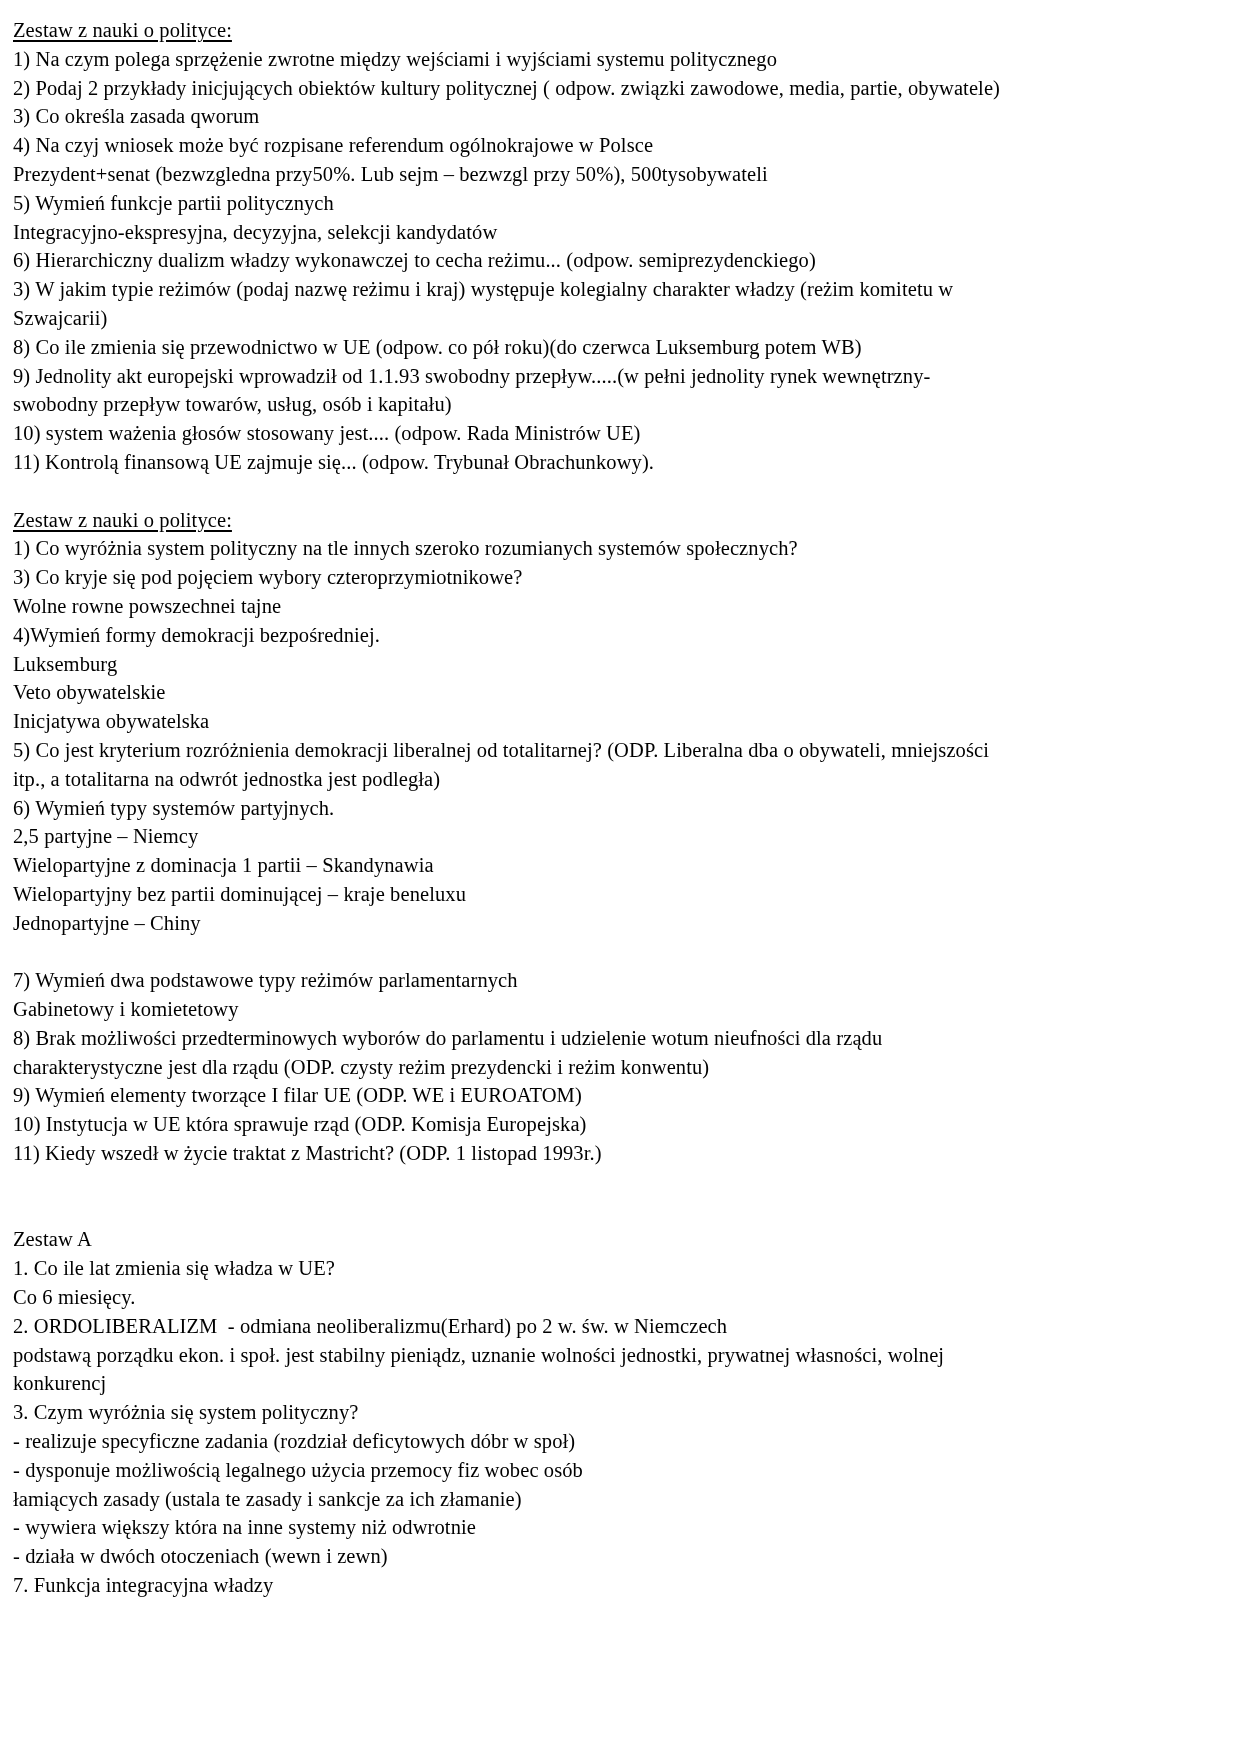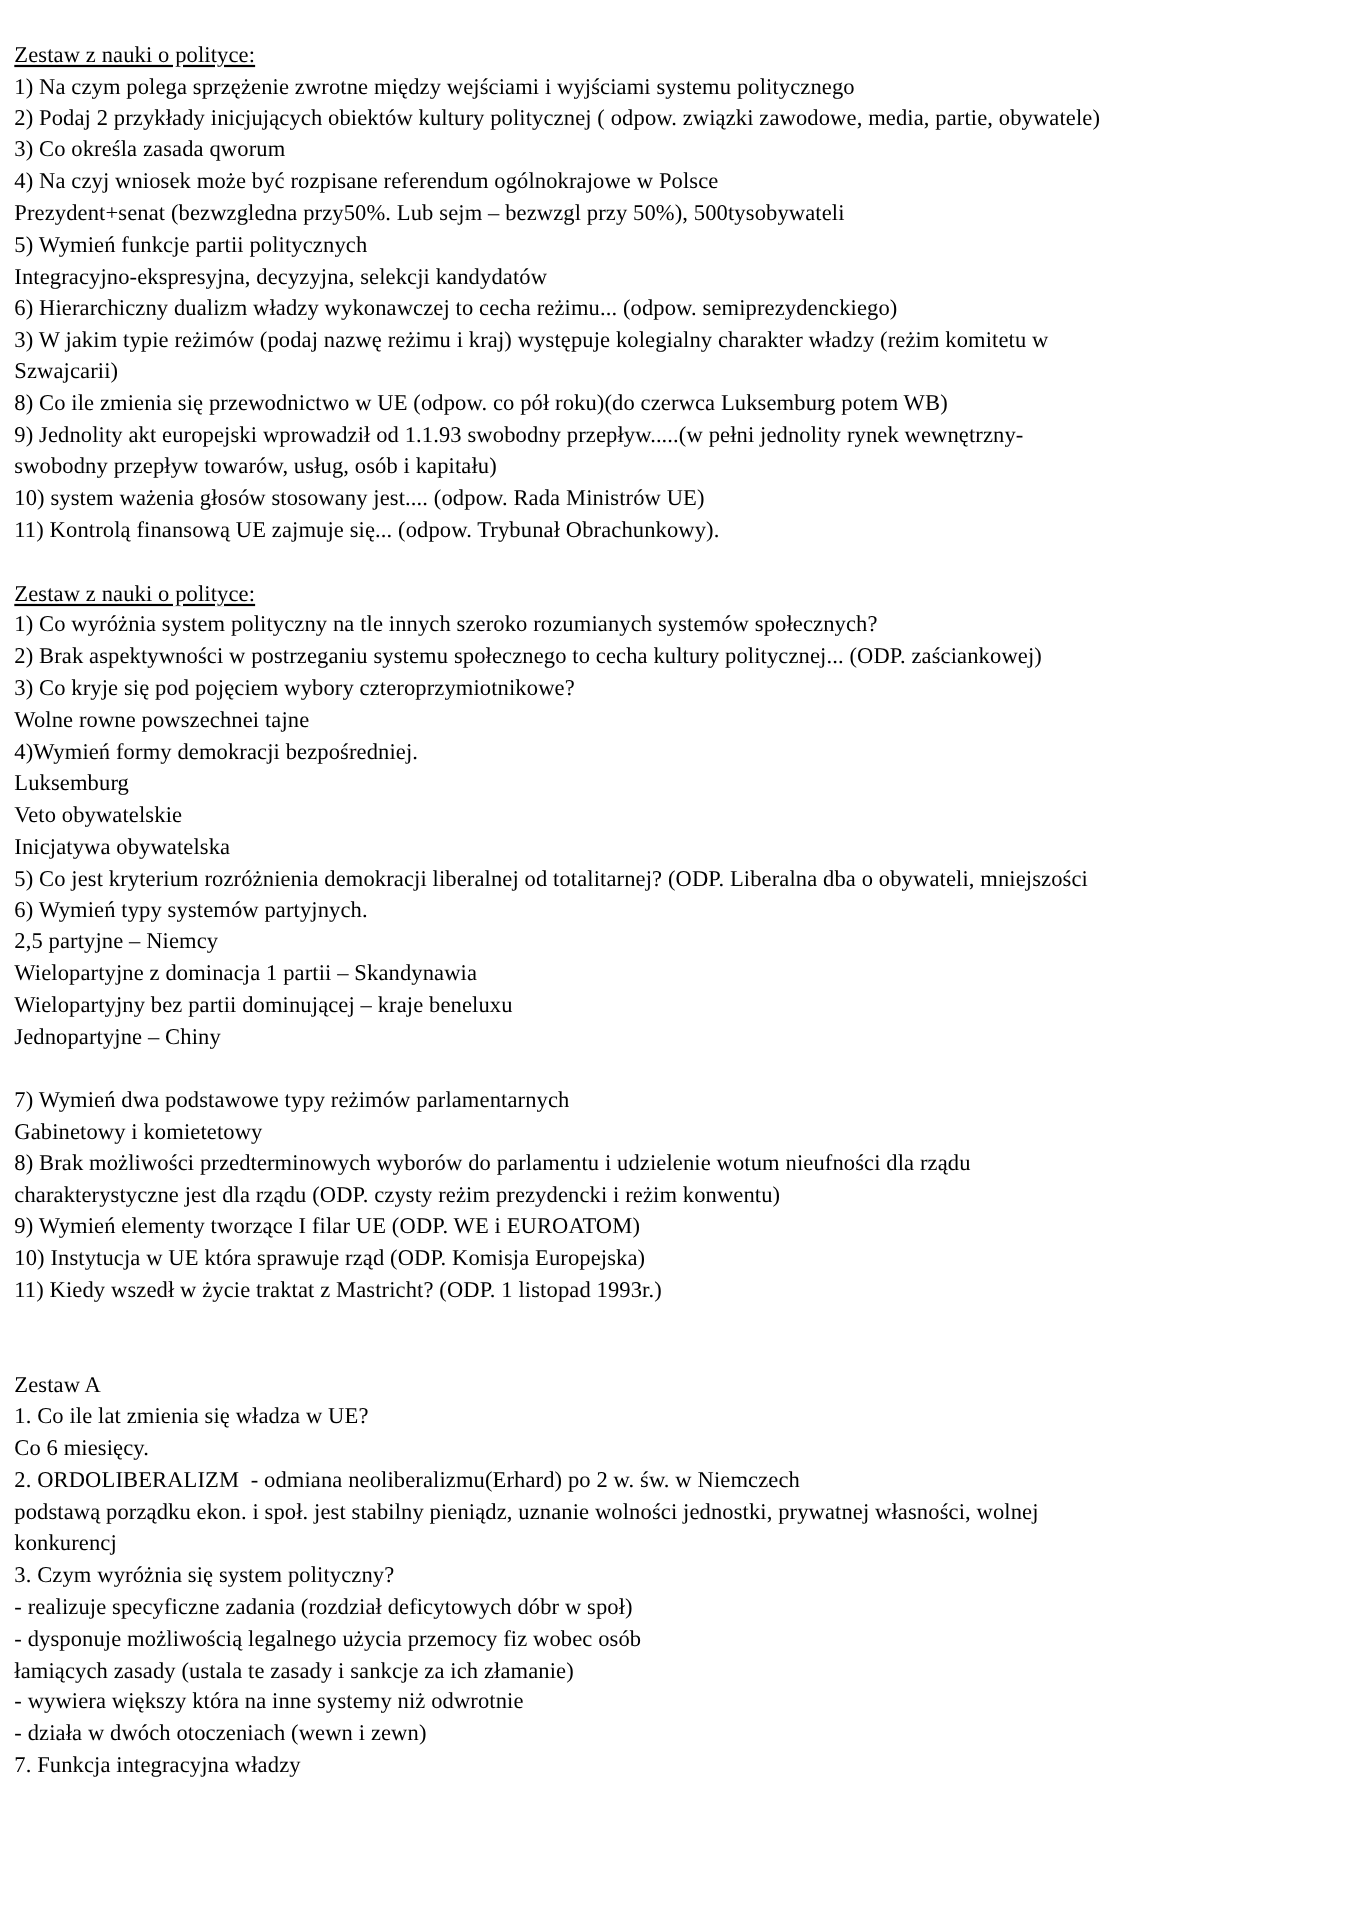--- a/index.html
+++ b/index.html
@@ -11,21 +11,21 @@
     height: 1754px;
     background: #ffffff;
     color: #000000;
     font-family: "Liberation Serif", "DejaVu Serif", serif;
     overflow: hidden;
   }
   .page {
     box-sizing: border-box;
     width: 1240px;
     height: 1754px;
-    padding: 36px 18px 0 13px;
+    padding: 16px 18px 0 13px;
   }
   .row {
     font-size: 20.5px;
     line-height: 28.8px;
     white-space: pre;
     letter-spacing: 0.1px;
   }
   .row.heading {
     text-decoration: underline;
     text-decoration-thickness: 2px;
@@ -51,28 +51,28 @@
     <div class="row line">3) W jakim typie reżimów (podaj nazwę reżimu i kraj) występuje kolegialny charakter władzy (reżim komitetu w</div>
     <div class="row line">Szwajcarii)</div>
     <div class="row line">8) Co ile zmienia się przewodnictwo w UE (odpow. co pół roku)(do czerwca Luksemburg potem WB)</div>
     <div class="row line">9) Jednolity akt europejski wprowadził od 1.1.93 swobodny przepływ.....(w pełni jednolity rynek wewnętrzny-</div>
     <div class="row line">swobodny przepływ towarów, usług, osób i kapitału)</div>
     <div class="row line">10) system ważenia głosów stosowany jest.... (odpow. Rada Ministrów UE)</div>
     <div class="row line">11) Kontrolą finansową UE zajmuje się... (odpow. Trybunał Obrachunkowy).</div>
     <div class="row blank">&nbsp;</div>
     <div class="row heading">Zestaw z nauki o polityce:</div>
     <div class="row line">1) Co wyróżnia system polityczny na tle innych szeroko rozumianych systemów społecznych?</div>
-    <div class="row line">2) Brak aspektywności w postrzeganiu systemu społecznego to cecha kultury politycznej... (ODP. zaściankowej)</div>
     <div class="row line">3) Co kryje się pod pojęciem wybory czteroprzymiotnikowe?</div>
     <div class="row line">Wolne rowne powszechnei tajne</div>
     <div class="row line">4)Wymień formy demokracji bezpośredniej.</div>
     <div class="row line">Luksemburg</div>
     <div class="row line">Veto obywatelskie</div>
     <div class="row line">Inicjatywa obywatelska</div>
     <div class="row line">5) Co jest kryterium rozróżnienia demokracji liberalnej od totalitarnej? (ODP. Liberalna dba o obywateli, mniejszości</div>
+    <div class="row line">itp., a totalitarna na odwrót jednostka jest podległa)</div>
     <div class="row line">6) Wymień typy systemów partyjnych.</div>
     <div class="row line">2,5 partyjne – Niemcy</div>
     <div class="row line">Wielopartyjne z dominacja 1 partii – Skandynawia</div>
     <div class="row line">Wielopartyjny bez partii dominującej – kraje beneluxu</div>
     <div class="row line">Jednopartyjne – Chiny</div>
     <div class="row blank">&nbsp;</div>
     <div class="row line">7) Wymień dwa podstawowe typy reżimów parlamentarnych</div>
     <div class="row line">Gabinetowy i komietetowy</div>
     <div class="row line">8) Brak możliwości przedterminowych wyborów do parlamentu i udzielenie wotum nieufności dla rządu</div>
     <div class="row line">charakterystyczne jest dla rządu (ODP. czysty reżim prezydencki i reżim konwentu)</div>

